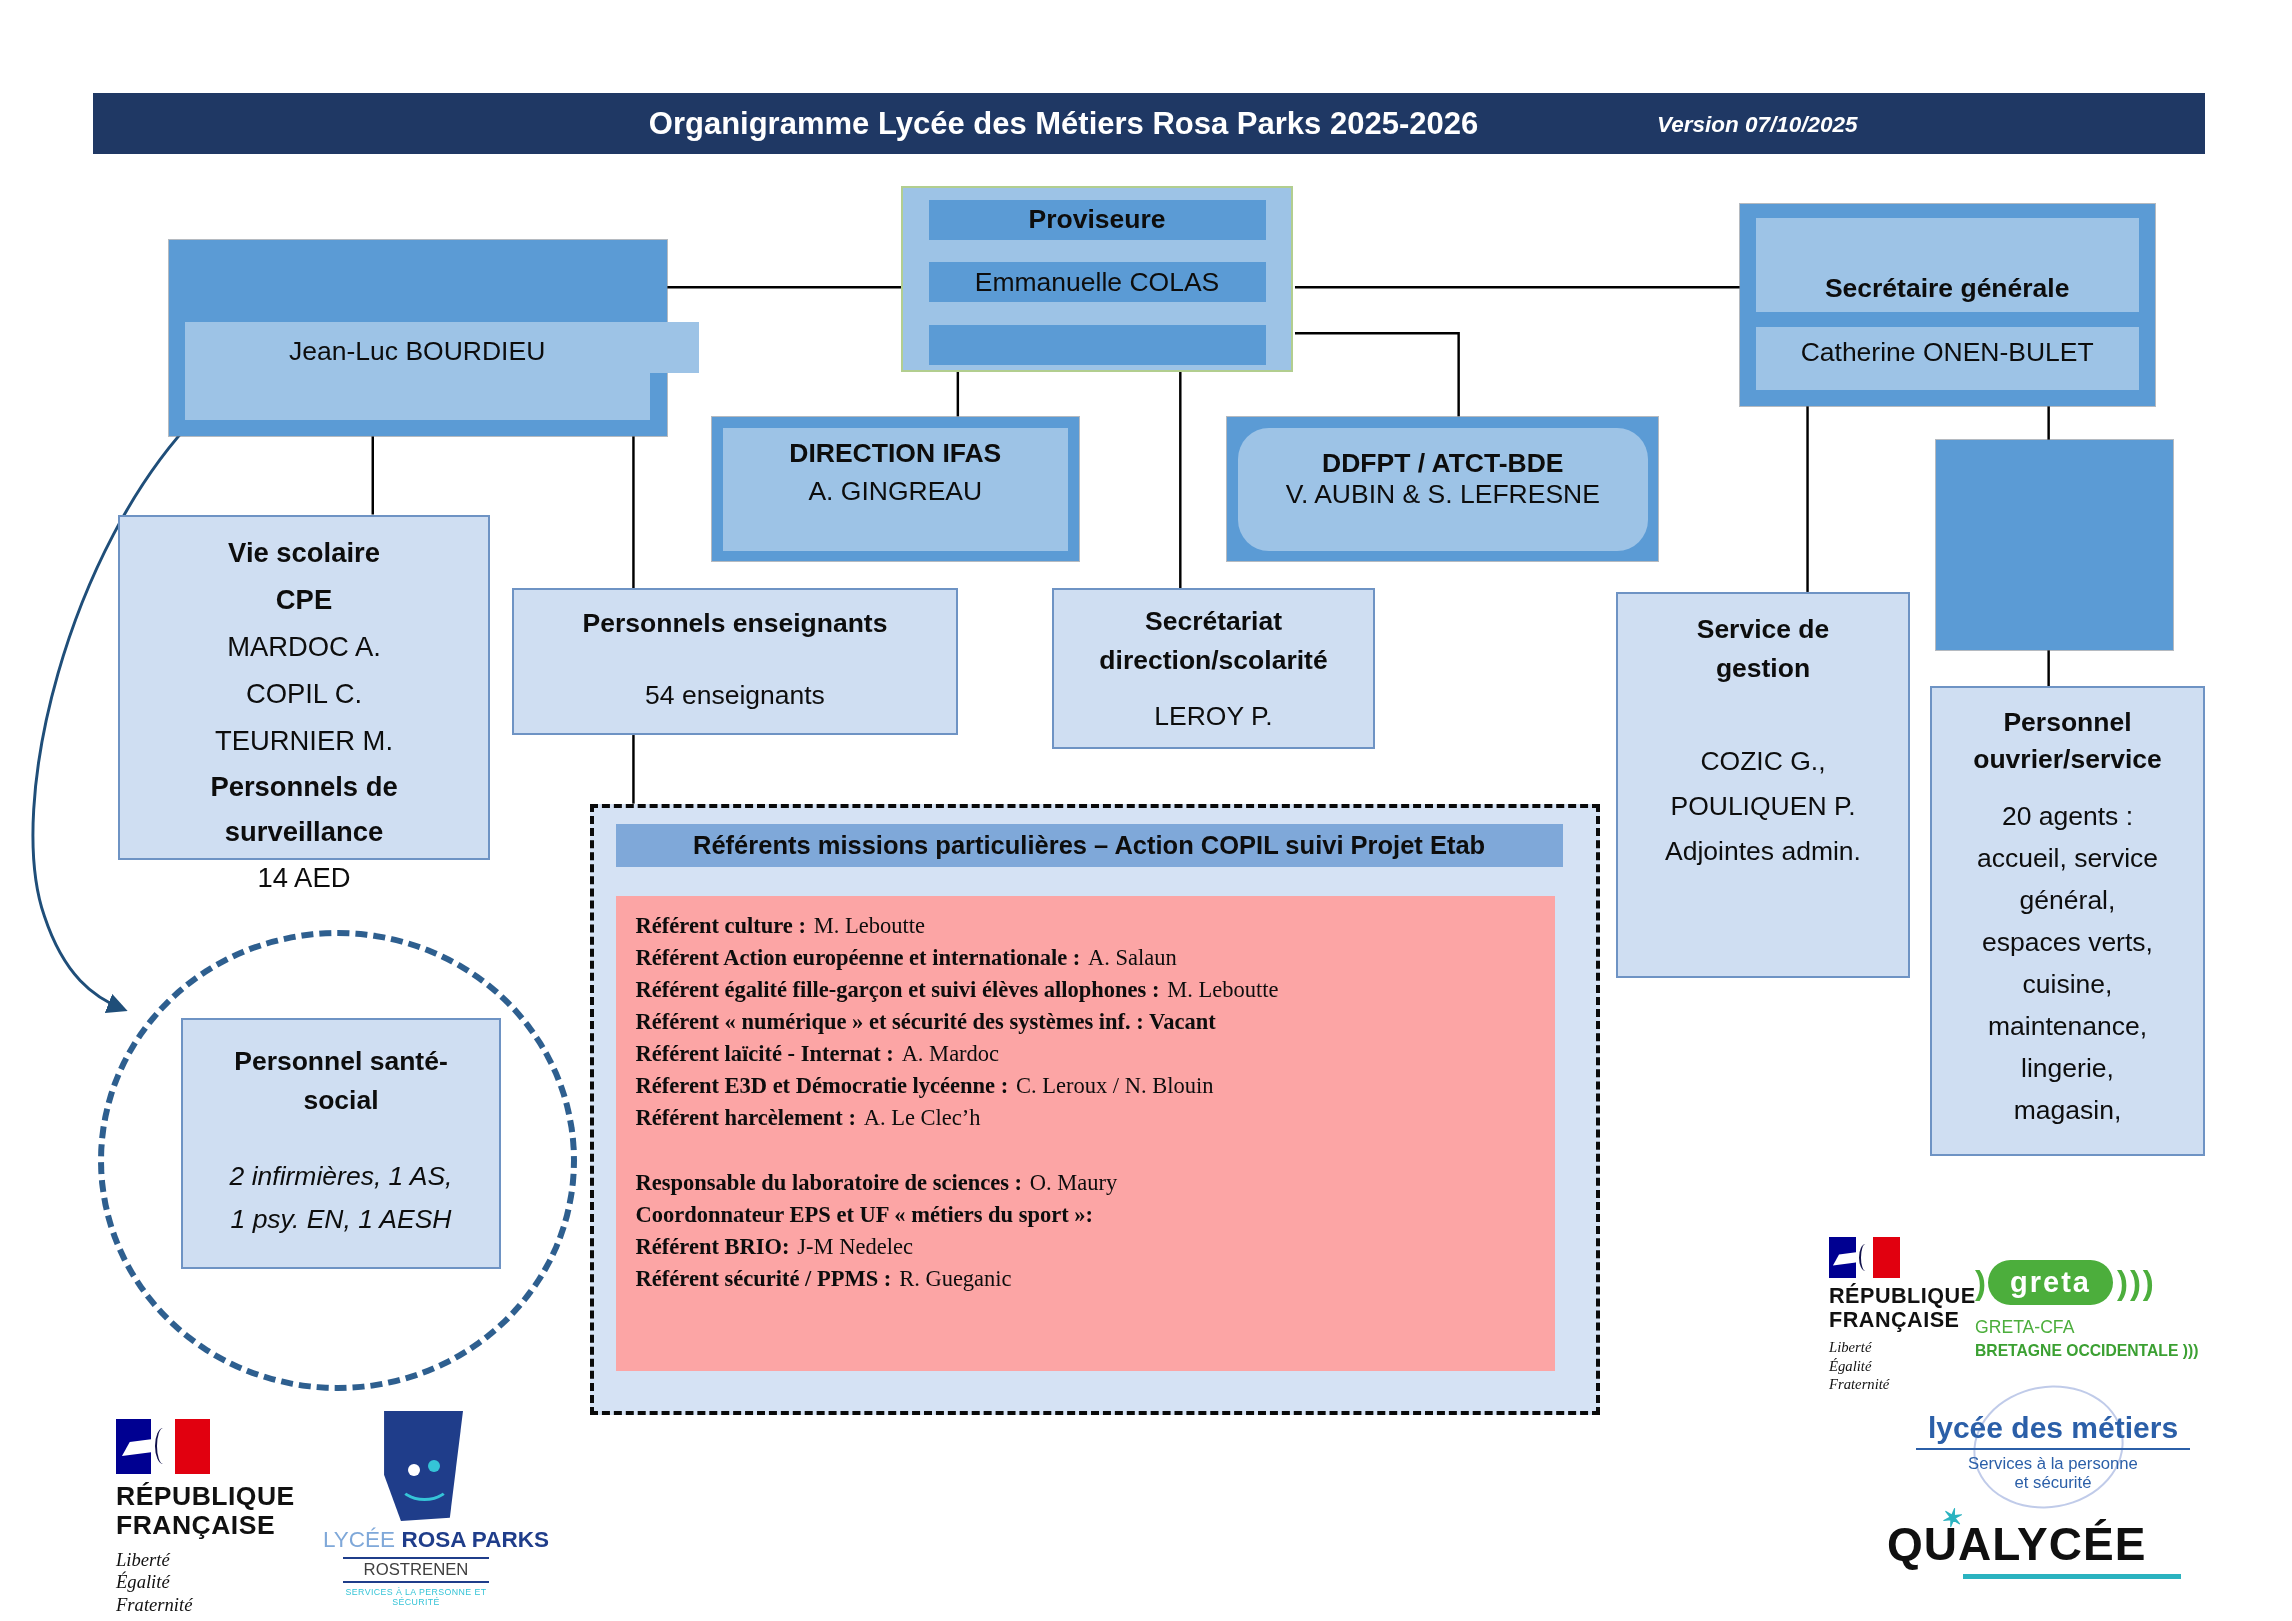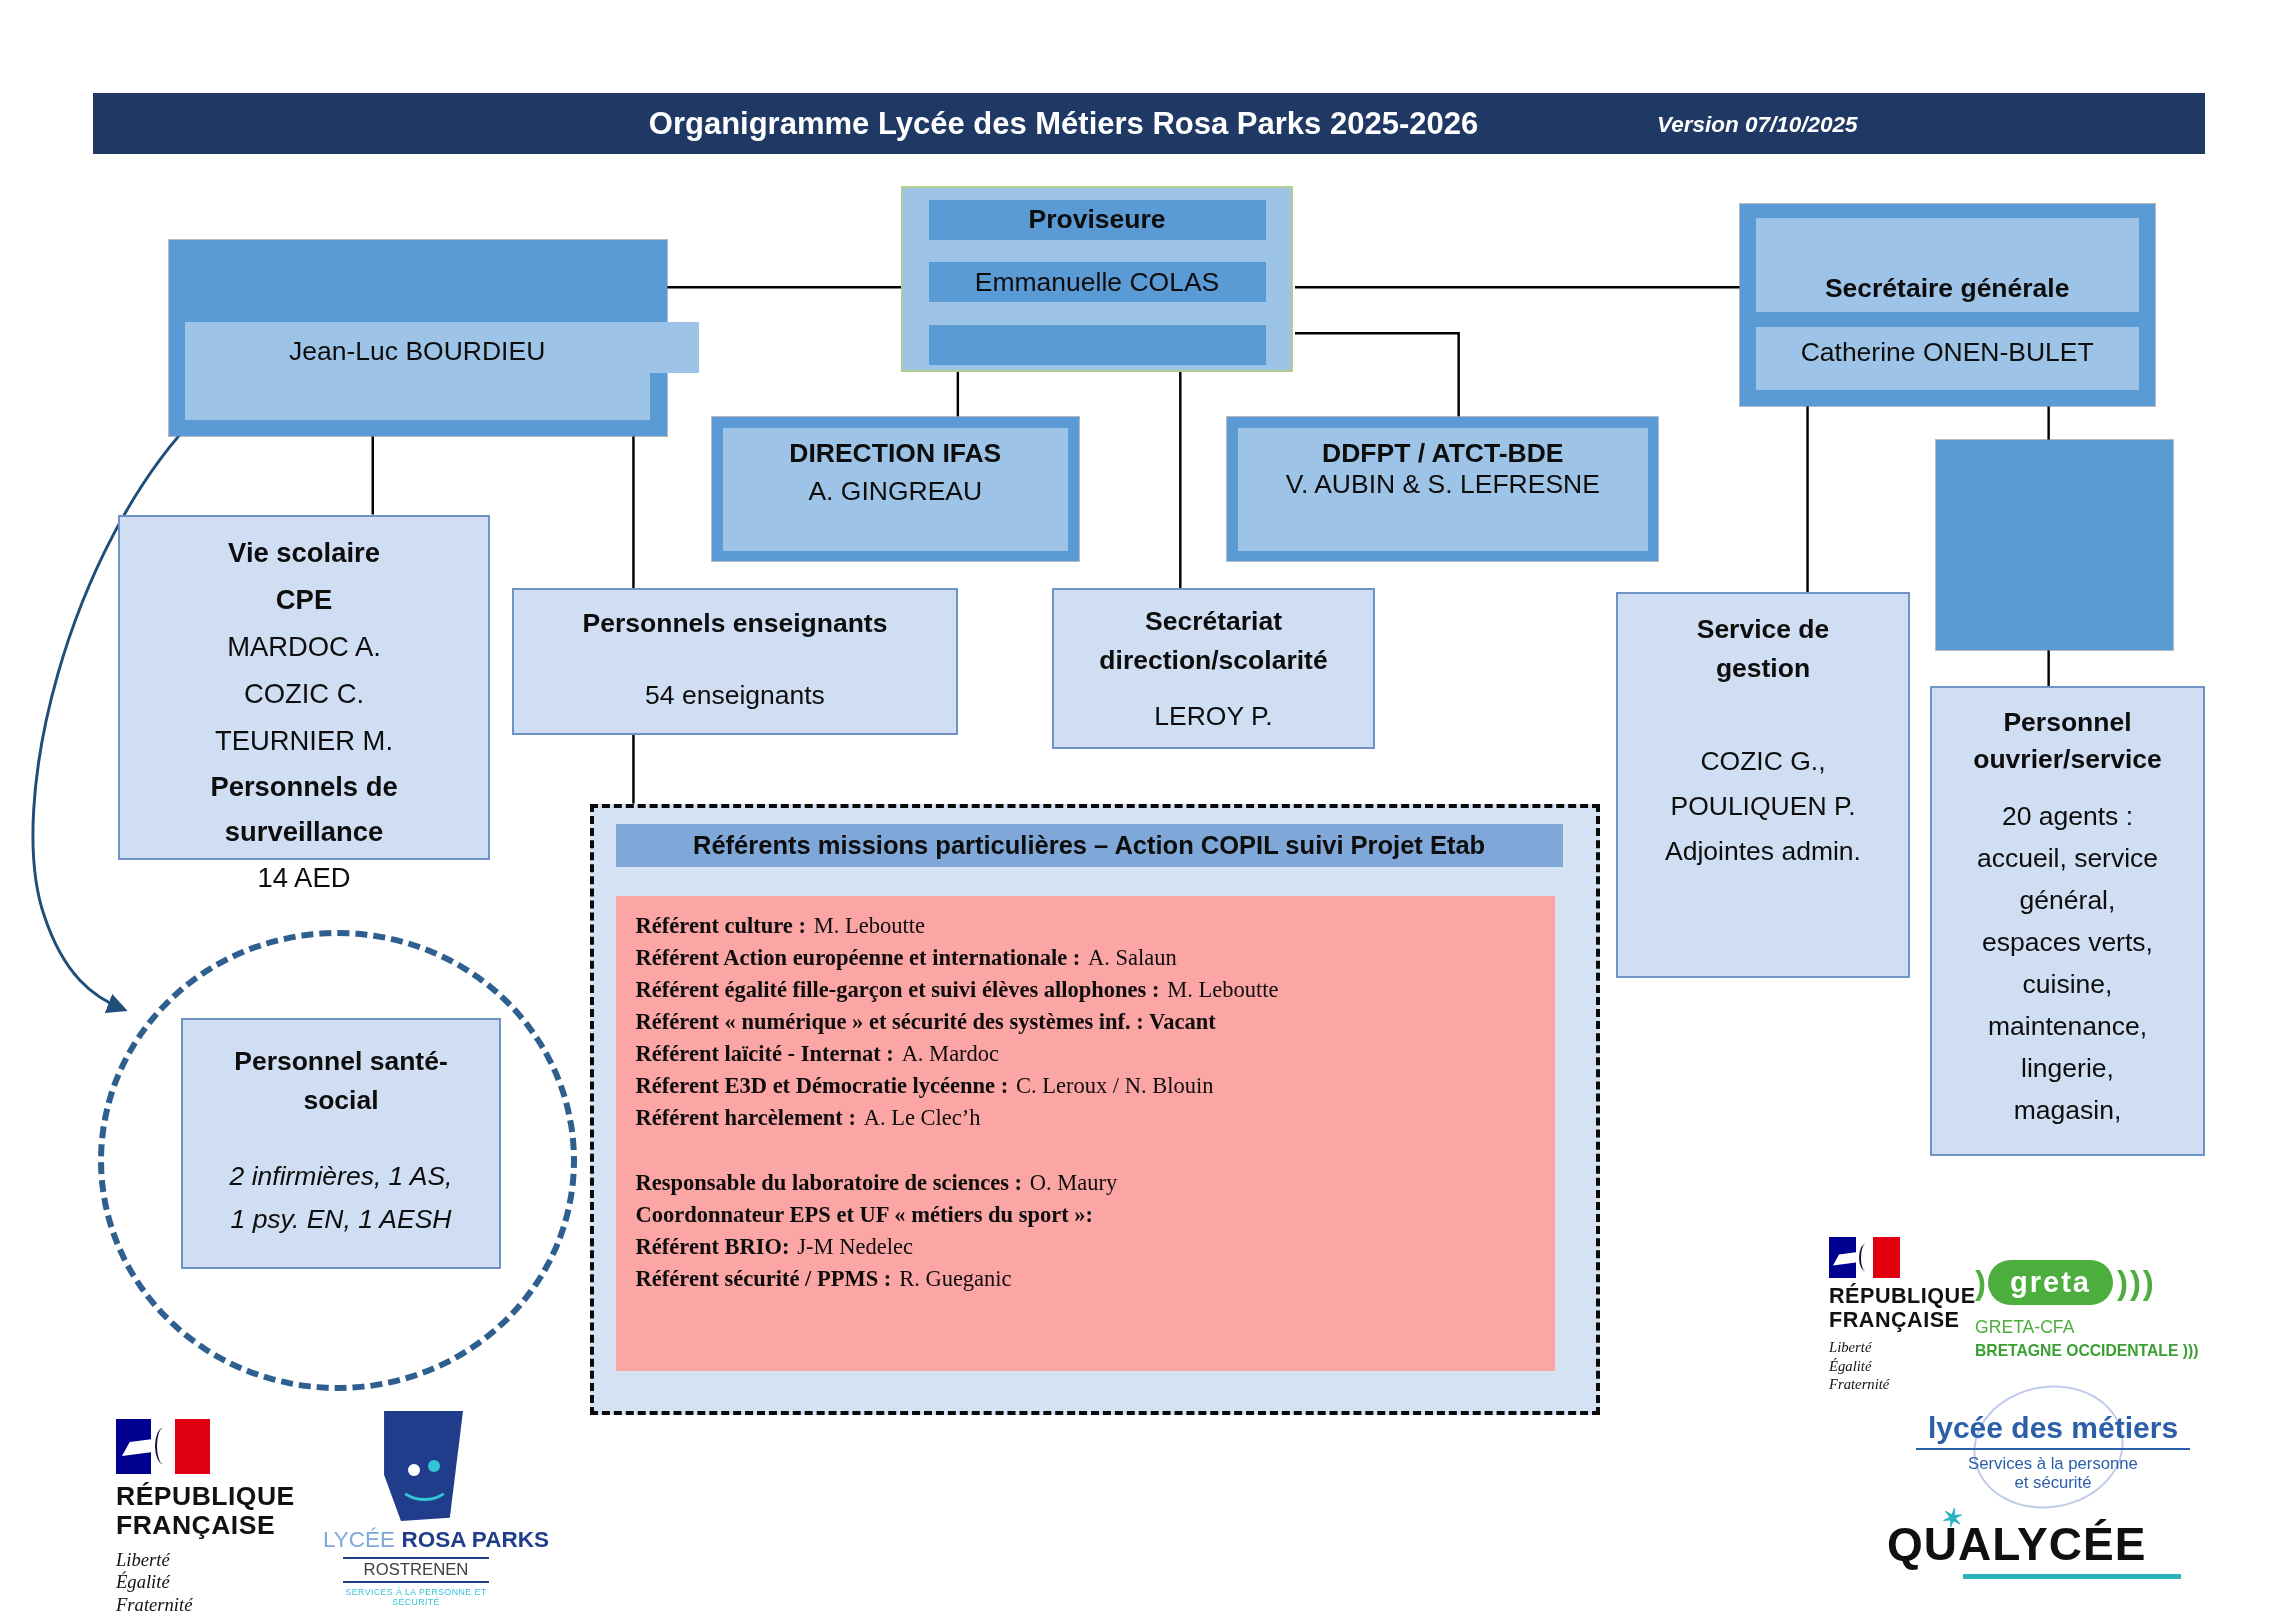--- a/index.html
+++ b/index.html
@@ -135,31 +135,31 @@
   </div>
 
   <div class="abs frame" style="left:712px;top:417px;width:367px;height:144px;">
     <div class="abs panel" style="left:10.8px;top:10.8px;width:345px;height:123px;box-sizing:border-box;padding-top:9.8px;">
       <div class="node-title">DIRECTION IFAS</div>
       <div class="node-name" style="margin-top:7.8px;">A. GINGREAU</div>
     </div>
   </div>
 
   <div class="abs frame" style="left:1227px;top:417px;width:431px;height:144px;">
-    <div class="abs panel" style="left:10.8px;top:10.8px;width:410px;height:123px;box-sizing:border-box;padding-top:10px;">
+    <div class="abs panel" style="left:10.8px;top:10.8px;width:410px;height:123px;box-sizing:border-box;padding-top:20px;border-radius:31px;">
       <div class="node-title">DDFPT / ATCT-BDE</div>
       <div class="node-name">V. AUBIN &amp; S. LEFRESNE</div>
     </div>
   </div>
 
   <div class="abs pale" style="left:118px;top:515px;width:372px;height:345px;padding-top:11.8px;box-sizing:border-box;">
     <div class="vs-line bold">Vie scolaire</div>
     <div class="vs-line bold">CPE</div>
     <div class="vs-line">MARDOC A.</div>
-    <div class="vs-line">COZIC C.</div>
+    <div class="vs-line">COPIL C.</div>
     <div class="vs-line">TEURNIER M.</div>
     <div class="vs-line bold" style="width:294px;margin:0 auto;line-height:45px;">Personnels de surveillance</div>
     <div class="vs-line">14 AED</div>
   </div>
 
   <div class="abs pale" style="left:512px;top:588px;width:446px;height:147px;box-sizing:border-box;padding-top:17.6px;">
     <div class="node-title">Personnels enseignants</div>
     <div class="node-name" style="margin-top:41px;">54 enseignants</div>
   </div>
 

